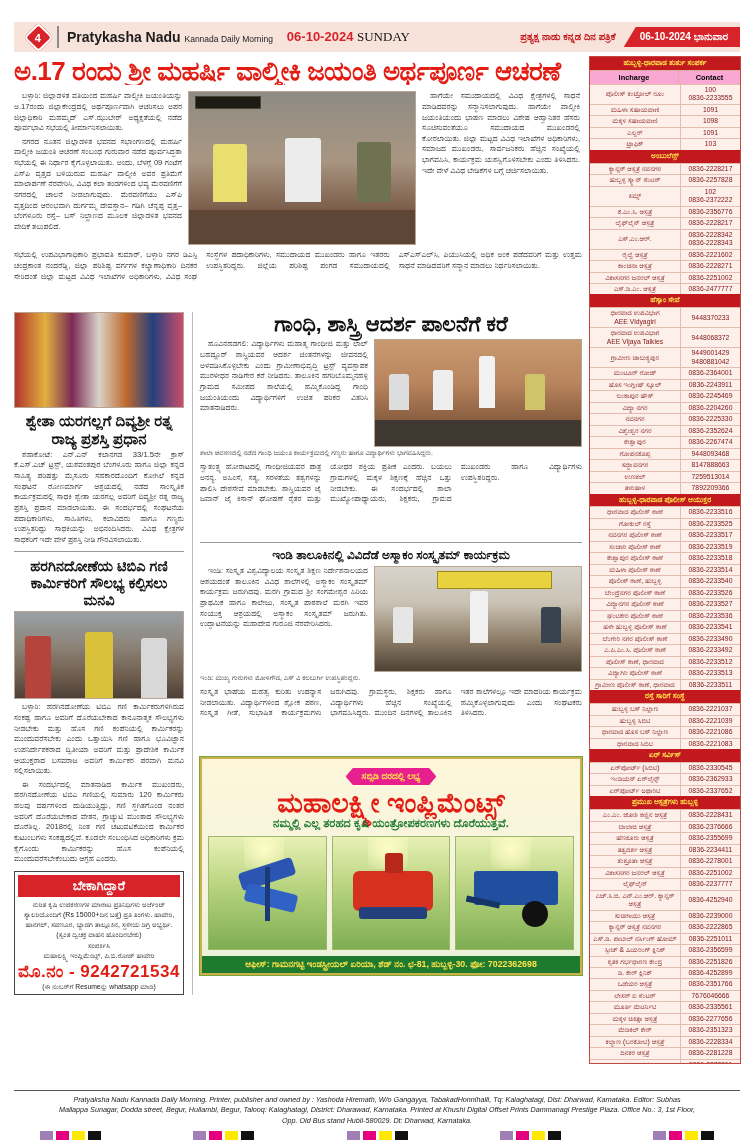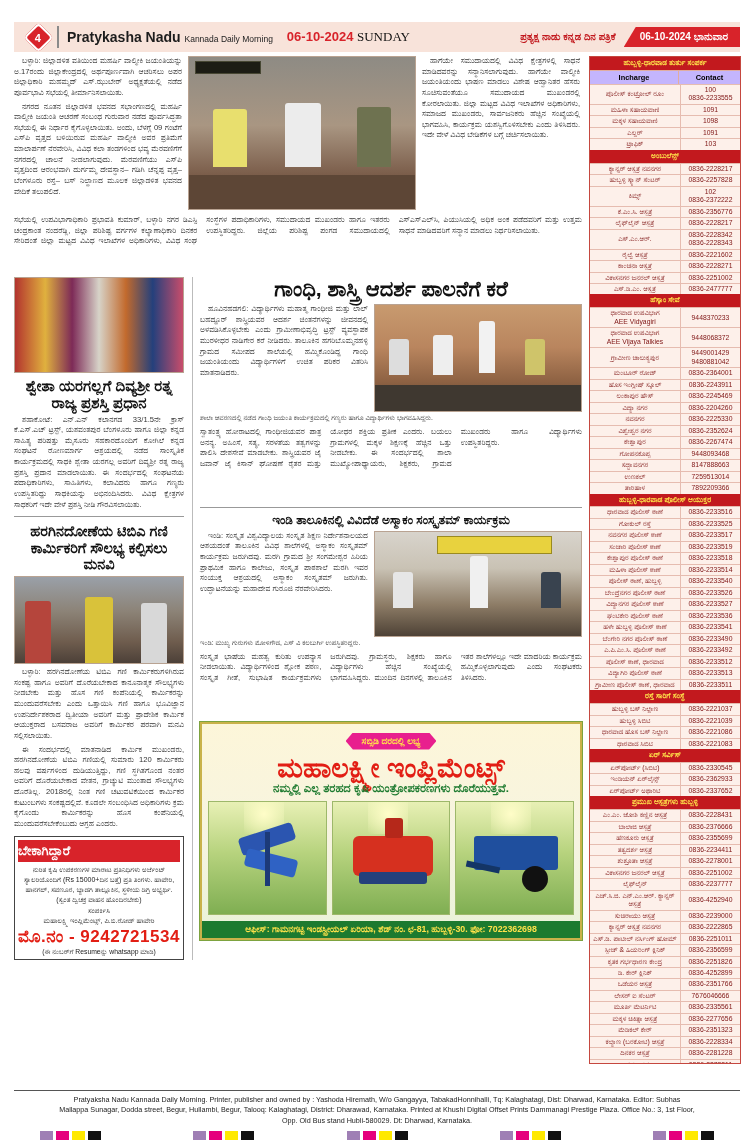--- a/index.html
+++ b/index.html
@@ -54,30 +54,30 @@
   .bodytxt{font-size:7.6px;line-height:1.4;text-align:justify;color:#333;}
   .bodytxt p{margin:0 0 3px 0;text-indent:8px;}
   .artrow{display:flex;gap:6px;margin-top:2px;}
   .art3col{font-size:7.6px;line-height:1.4;text-align:justify;color:#333;column-count:3;column-gap:9px;
            margin-top:4px;overflow:hidden;}
   .rule{border-top:1px solid #999;margin:6px 0;}
 
   
   .directory{width:150px;flex:0 0 auto;border:1px solid #c5473f;background:#fdf0ea;font-size:6.8px;height:1006px;overflow:hidden;}
   .dir-sec{background:#c2191e;color:#ffe24a;text-align:center;font-weight:bold;font-size:7.4px;padding:2px 1px;line-height:1.2;}
-  .dir-colhead{display:flex;background:#c4b5fd;color:#000;font-weight:bold;font-size:7.4px;border-top:1px solid #e0ada1;}
+  .dir-colhead{display:flex;background:#f9a8d4;color:#000;font-weight:bold;font-size:7.4px;border-top:1px solid #e0ada1;}
   .dir-colhead div{padding:2px;text-align:center;}
   .dir-row{display:flex;border-top:1px solid #e6bcb0;align-items:stretch;}
   .dir-name{flex:1;padding:1px 2px;text-align:center;color:#7e1313;white-space:pre-line;display:flex;align-items:center;justify-content:center;line-height:1.25;}
   .dir-contact{width:57px;flex:0 0 auto;border-left:1px solid #e6bcb0;padding:1px 1px;text-align:center;color:#7e1313;
                white-space:pre-line;display:flex;align-items:center;justify-content:center;line-height:1.25;}
 
   
   .wanted{border:1px solid #444;margin-top:6px;padding:0 0 3px 0;background:#fff;}
-  .wanted-head{background:#d8232a;color:#fff;font-weight:bold;font-size:13px;text-align:left;padding:3px 0;margin:3px 3px 3px 3px;}
+  .wanted-head{background:#d8232a;color:#fff;font-weight:bold;font-size:13px;text-align:center;padding:3px 0;margin:3px 3px 3px 3px;}
   .wanted-body{font-size:7px;line-height:1.45;text-align:center;padding:0 5px;color:#222;}
   .wanted-org{font-size:7px;text-align:center;margin-top:2px;color:#222;}
   .wanted-phone{color:#e21e14;font-weight:bold;font-size:17px;text-align:center;margin:2px 0 1px 0;letter-spacing:0.5px;}
   .wanted-note{font-size:6.8px;text-align:center;color:#222;}
 
   
   .bigad{border:2px solid #c9b24a;outline:1px solid #7da33f;margin-top:6px;
          background:linear-gradient(180deg,#fdf6d9 0%,#f6f4e0 55%,#e9f2d8 100%);
          padding:6px 6px 0 6px;text-align:center;}
   .ad-banner{display:inline-block;background:#1d7a2f;color:#fff;font-weight:bold;font-size:8.5px;
@@ -88,21 +88,21 @@
   .ad-sub{color:#1d7a2f;font-weight:bold;font-size:11.5px;margin-top:0;}
   .ad-phone{color:#111;font-weight:bold;font-size:15px;margin-top:3px;font-family:"Liberation Serif",serif;}
   .ad-tiles{display:flex;gap:5px;margin-top:6px;justify-content:center;}
   .tile{width:120px;height:112px;background:linear-gradient(180deg,#e8f0b5 0%,#b7d37e 45%,#7fae52 100%);
         position:relative;border:1px solid #9db86a;overflow:hidden;}
   .tile .sun{position:absolute;top:-8px;left:30%;width:40px;height:40px;background:radial-gradient(#fffdc8,rgba(255,253,200,0));}
   .shape{position:absolute;}
   .ad-strip{background:#1d7a2f;color:#ffe24a;font-weight:bold;font-size:8.8px;padding:3px 2px;margin:6px -6px 0 -6px;}
 
   
-  .footer{position:absolute;left:14px;right:10px;bottom:8px;}
+  .footer{position:absolute;left:14px;right:10px;bottom:8px;font-style:italic;}
   .foot-rule{border-top:1.5px solid #555;margin-bottom:4px;}
   .imprint{font-size:7.2px;line-height:1.45;text-align:center;color:#222;}
   .bars{display:flex;justify-content:space-between;margin-top:5px;padding:0 26px;}
   .barg{display:flex;gap:3px;}
   .sq{width:13px;height:9px;}
 </style>
 </head>
 <body>
 
 <div class="page">
@@ -120,20 +120,21 @@
       <span>06-10-2024</span>
       <span class="mast-day">SUNDAY</span>
     </div>
     <div class="mast-slogan">ಪ್ರತ್ಯಕ್ಷ ನಾಡು ಕನ್ನಡ ದಿನ ಪತ್ರಿಕೆ</div>
     <div class="ribbon">06-10-2024 ಭಾನುವಾರ</div>
   </div>
 
   <div class="content-row">
     <div class="left-zone">
 
+      <div class="main-headline">ಅ.17 ರಂದು ಶ್ರೀ ಮಹರ್ಷಿ ವಾಲ್ಮೀಕಿ ಜಯಂತಿ ಅರ್ಥಪೂರ್ಣ ಆಚರಣೆ</div>
       <div class="art1">
         <div class="a1col">
           <p>ಬಳ್ಳಾರಿ: ಜಿಲ್ಲಾಡಳಿತ ವತಿಯಿಂದ ಮಹರ್ಷಿ ವಾಲ್ಮೀಕಿ ಜಯಂತಿಯನ್ನು ಅ.17ರಂದು ಜಿಲ್ಲಾಕೇಂದ್ರದಲ್ಲಿ ಅರ್ಥಪೂರ್ಣವಾಗಿ ಆಚರಿಸಲು ಅಪರ ಜಿಲ್ಲಾಧಿಕಾರಿ ಮಹಮ್ಮದ್ ಎಸ್.ಝುಬೇರ್ ಅಧ್ಯಕ್ಷತೆಯಲ್ಲಿ ನಡೆದ ಪೂರ್ವಭಾವಿ ಸಭೆಯಲ್ಲಿ ತೀರ್ಮಾನಿಸಲಾಯಿತು.</p>
           <p>ನಗರದ ನೂತನ ಜಿಲ್ಲಾಡಳಿತ ಭವನದ ಸಭಾಂಗಣದಲ್ಲಿ ಮಹರ್ಷಿ ವಾಲ್ಮೀಕಿ ಜಯಂತಿ ಆಚರಣೆ ಸಂಬಂಧ ಗುರುವಾರ ನಡೆದ ಪೂರ್ವಸಿದ್ಧತಾ ಸಭೆಯಲ್ಲಿ ಈ ನಿರ್ಧಾರ ಕೈಗೊಳ್ಳಲಾಯಿತು. ಅಂದು, ಬೆಳಗ್ಗೆ 09 ಗಂಟೆಗೆ ಎಸ್‌ಪಿ ವೃತ್ತದ ಬಳಿಯಿರುವ ಮಹರ್ಷಿ ವಾಲ್ಮೀಕಿ ಅವರ ಪ್ರತಿಮೆಗೆ ಮಾಲಾರ್ಪಣೆ ನೆರವೇರಿಸಿ, ವಿವಿಧ ಕಲಾ ತಂಡಗಳಿಂದ ಭವ್ಯ ಮೆರವಣಿಗೆಗೆ ನಗರದಲ್ಲಿ ಚಾಲನೆ ನೀಡಲಾಗುವುದು. ಮೆರವಣಿಗೆಯು ಎಸ್‌ಪಿ ವೃತ್ತದಿಂದ ಆರಂಭವಾಗಿ ದುರ್ಗಮ್ಮ ದೇವಸ್ಥಾನ– ಗಡಿಗಿ ಚೆನ್ನಪ್ಪ ವೃತ್ತ– ಬೆಂಗಳೂರು ರಸ್ತೆ– ಬಸ್‌ ನಿಲ್ದಾಣದ ಮೂಲಕ ಜಿಲ್ಲಾಡಳಿತ ಭವನದ ವೇದಿಕೆ ತಲುಪಲಿದೆ.</p>
         </div>
         <div class="ph ph-meeting" style="width:226px;height:152px;">
           <div class="banner"></div>
           <div class="person" style="left:24px;top:52px;width:34px;height:58px;background:#e8df6e;"></div>
           <div class="person" style="left:96px;top:46px;width:36px;height:64px;background:#ececec;"></div>
           <div class="person" style="left:168px;top:50px;width:34px;height:60px;background:#6e7250;"></div>

